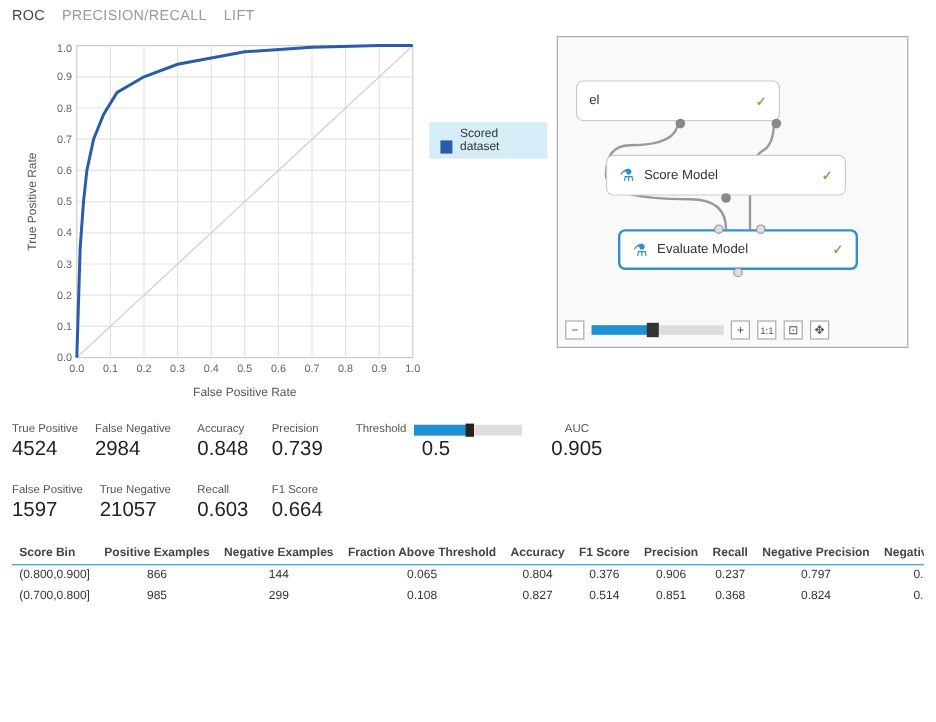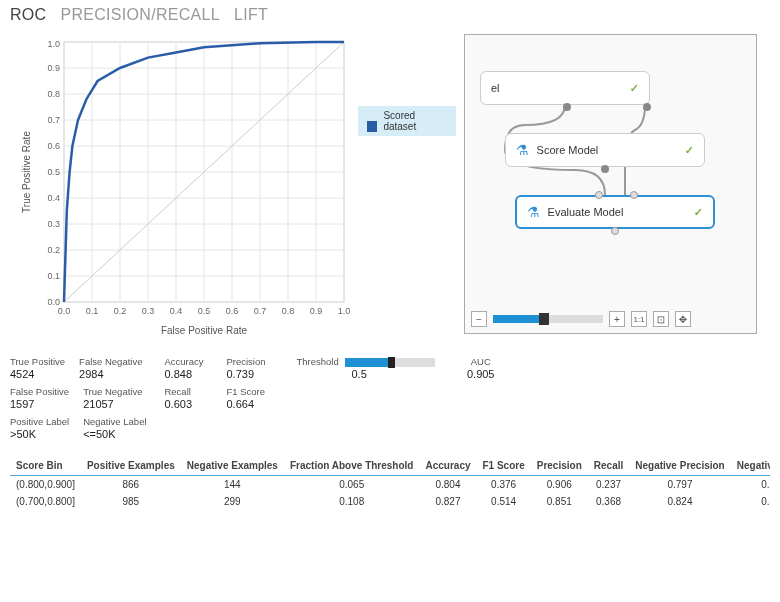--- a/index.html
+++ b/index.html
@@ -1,43 +1,43 @@
 <!DOCTYPE html>
 <html><head>
 <meta charset="utf-8">
 <style>
 *{box-sizing:border-box;margin:0;padding:0;font-family:'Segoe UI',Arial,sans-serif}
 body{background:#fff;width:780px;height:602px;overflow:hidden;font-size:11px;color:#333}
 .container{padding:6px 10px}
 .tabs{display:flex;gap:14px;margin-bottom:4px}
-.tab{font-size:16px;color:#999;cursor:pointer;letter-spacing:0.3px}
+.tab{font-size:12px;color:#999;cursor:pointer;letter-spacing:0.3px}
 .tab.active{color:#444}
 .top-row{display:flex;gap:8px}
 .chart-area{position:relative}
 .chart-svg{display:block}
 .legend{position:absolute;left:348px;top:78px;display:flex;align-items:flex-end;background:#d6ecf7;padding:3px 8px;font-size:10px;border:1px solid #d6ecf7}
 .legend-swatch{width:11px;height:11px;background:#2a5da8;margin-right:6px}
-.pipeline{border:1px solid #aaa;width:293px;height:300px;position:relative;background:#f9f9f9;overflow:hidden;margin-top:6px}
+.pipeline{border:1px solid #aaa;width:293px;height:260px;position:relative;background:#f9f9f9;overflow:hidden;margin-top:6px}
 .pipeline-canvas{position:absolute;inset:0}
 .node{position:absolute;background:#fff;border:1px solid #ccc;border-radius:6px;height:34px;display:flex;align-items:center;padding:0 10px;font-size:11px;gap:8px}
 .node.selected{border:2px solid #2d8fd4}
 .node-icon{color:#2d8fd4;font-size:14px}
 .node-check{color:#7cb342;margin-left:auto;font-weight:bold}
 .port{width:8px;height:8px;background:#888;border-radius:50%;position:absolute}
 .port.light{background:#ddd;border:1px solid #999}
 .zoom-bar{position:absolute;bottom:6px;left:6px;right:6px;display:flex;align-items:center;gap:6px}
 .zoom-btn{width:16px;height:16px;border:1px solid #aaa;background:#fff;display:flex;align-items:center;justify-content:center;font-size:10px;cursor:pointer;color:#555}
 .zoom-track{flex:0 0 110px;height:8px;background:#ddd;position:relative}
 .zoom-fill{position:absolute;left:0;top:0;bottom:0;width:44%;background:#1e90d4}
 .zoom-thumb{position:absolute;left:42%;top:-2px;width:10px;height:12px;background:#333}
-.metrics{display:flex;flex-wrap:wrap;margin-top:8px;gap:0}
+.metrics{display:flex;flex-wrap:wrap;margin-top:8px;gap:13px}
 .metric-group{display:flex;gap:14px;margin-bottom:6px;margin-right:22px}
 .metric{text-align:left;min-width:48px}
 .metric-label{font-size:9.5px;color:#555;white-space:nowrap}
-.metric-value{font-size:11px;color:#222;margin-top:1px}
+.metric-value{font-size:17px;color:#222;margin-top:1px}
 .thresh-wrap{display:flex;flex-direction:column}
 .thresh-bar{width:90px;height:9px;background:#ddd;position:relative;margin-top:2px}
 .thresh-fill{position:absolute;left:0;top:0;bottom:0;width:50%;background:#1e90d4}
 .thresh-thumb{position:absolute;left:48%;top:-1px;width:7px;height:11px;background:#222}
 .table-wrap{margin-top:10px;width:100%;overflow:hidden}
 table{border-collapse:collapse;width:100%;font-size:10px}
 th{text-align:left;font-weight:700;color:#444;padding:4px 6px;border-bottom:1px solid #4aa8d8;white-space:nowrap}
 td{padding:3px 6px;color:#333;white-space:nowrap}
 td.r,th.r{text-align:center}
 .axis-label{font-size:10px;fill:#555}
@@ -215,32 +215,20 @@
           </div>
       </div>
       <div class="metric-group">
         <div class="metric">
             <div class="metric-label">Recall</div>
             <div class="metric-value">0.603</div>
           </div>
         <div class="metric">
             <div class="metric-label">F1 Score</div>
             <div class="metric-value">0.664</div>
-          </div>
-      </div>
-    </div>
-    <div style="width:100%;display:flex">
-      <div class="metric-group">
-        <div class="metric">
-            <div class="metric-label">Positive Label</div>
-            <div class="metric-value">&gt;50K</div>
-          </div>
-        <div class="metric">
-            <div class="metric-label">Negative Label</div>
-            <div class="metric-value">&lt;=50K</div>
           </div>
       </div>
     </div>
   </div>
 
   <div class="table-wrap">
     <table>
       <thead>
           <tr id="thead-row">
             <th>Score Bin</th>

